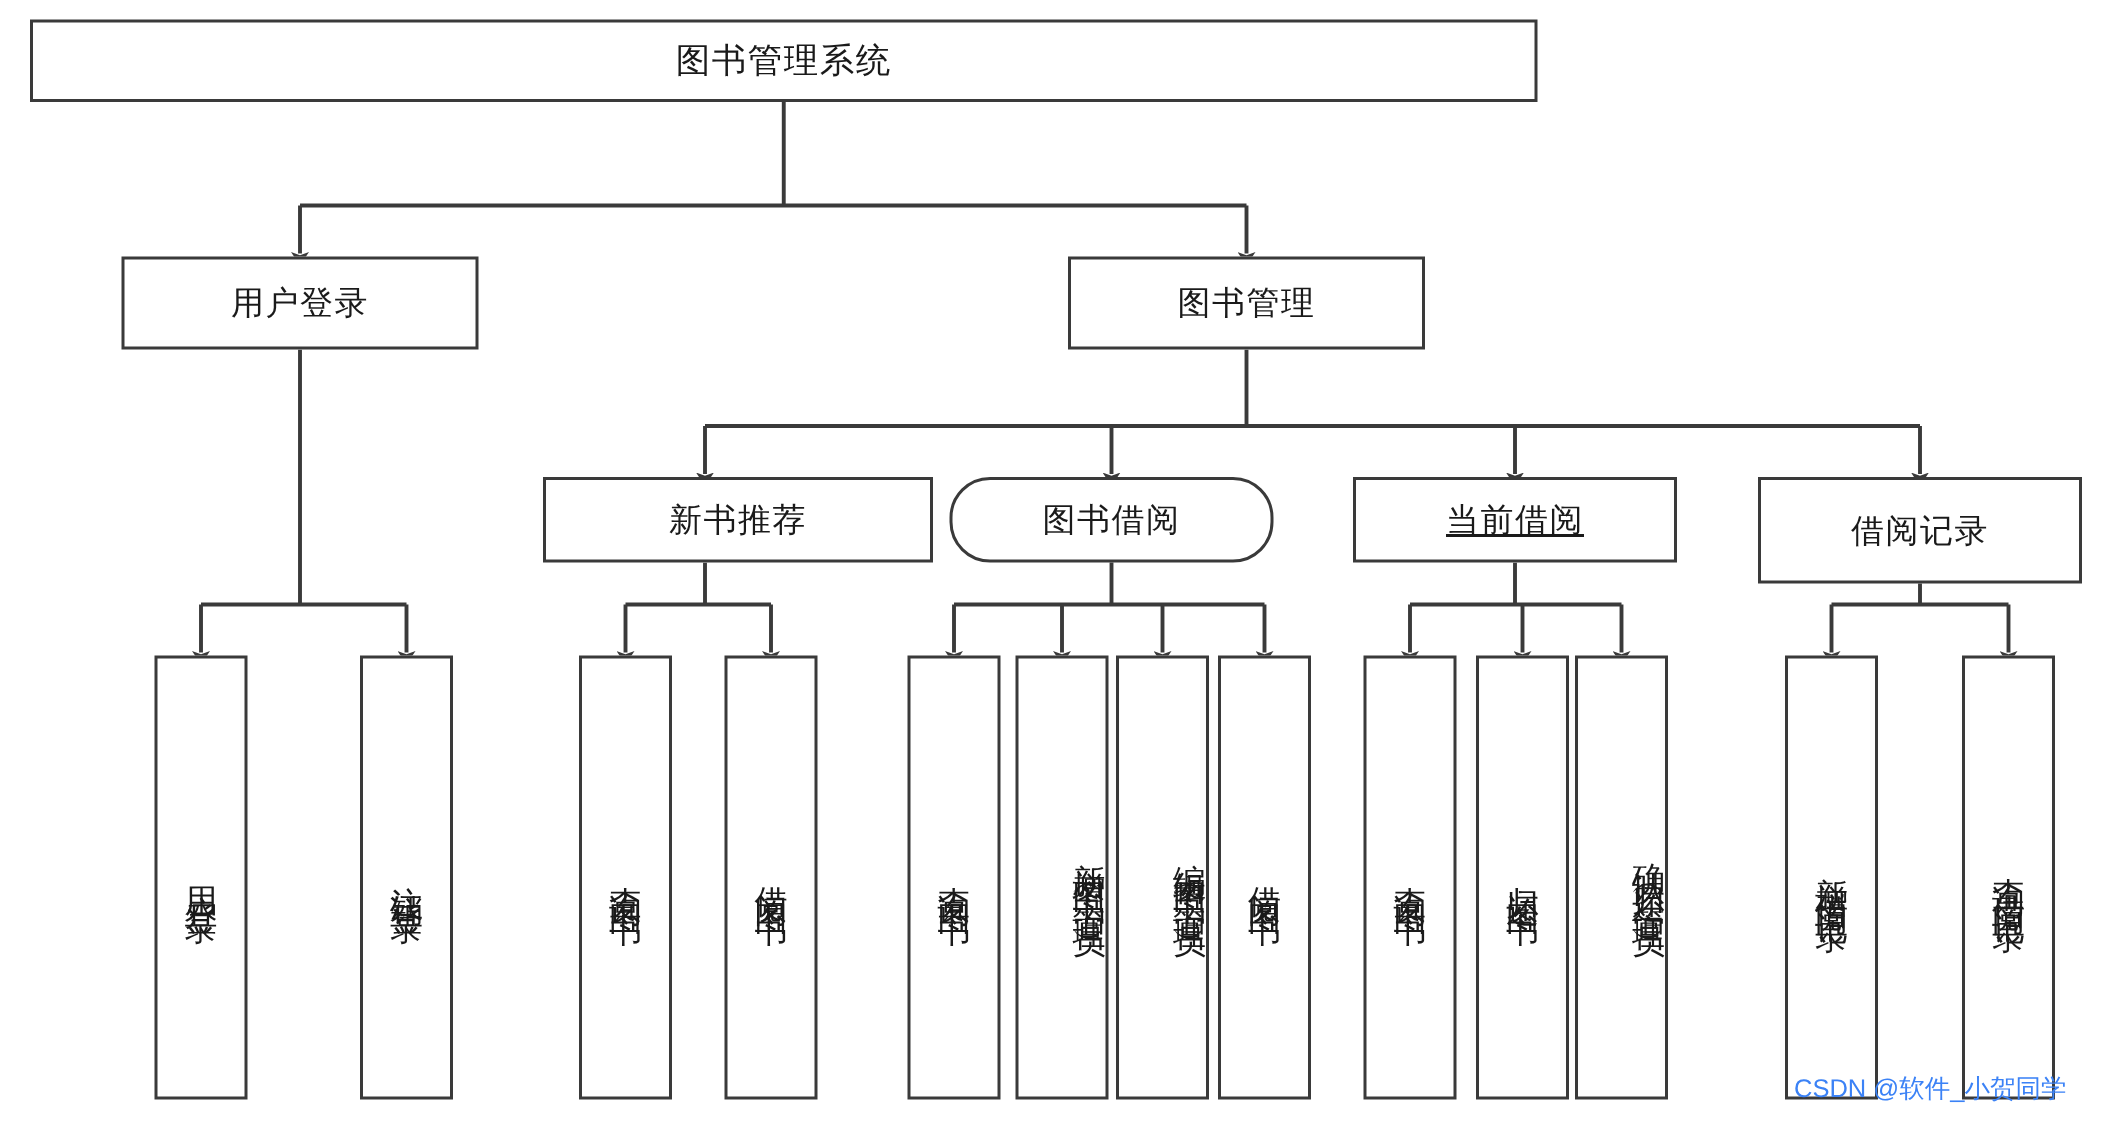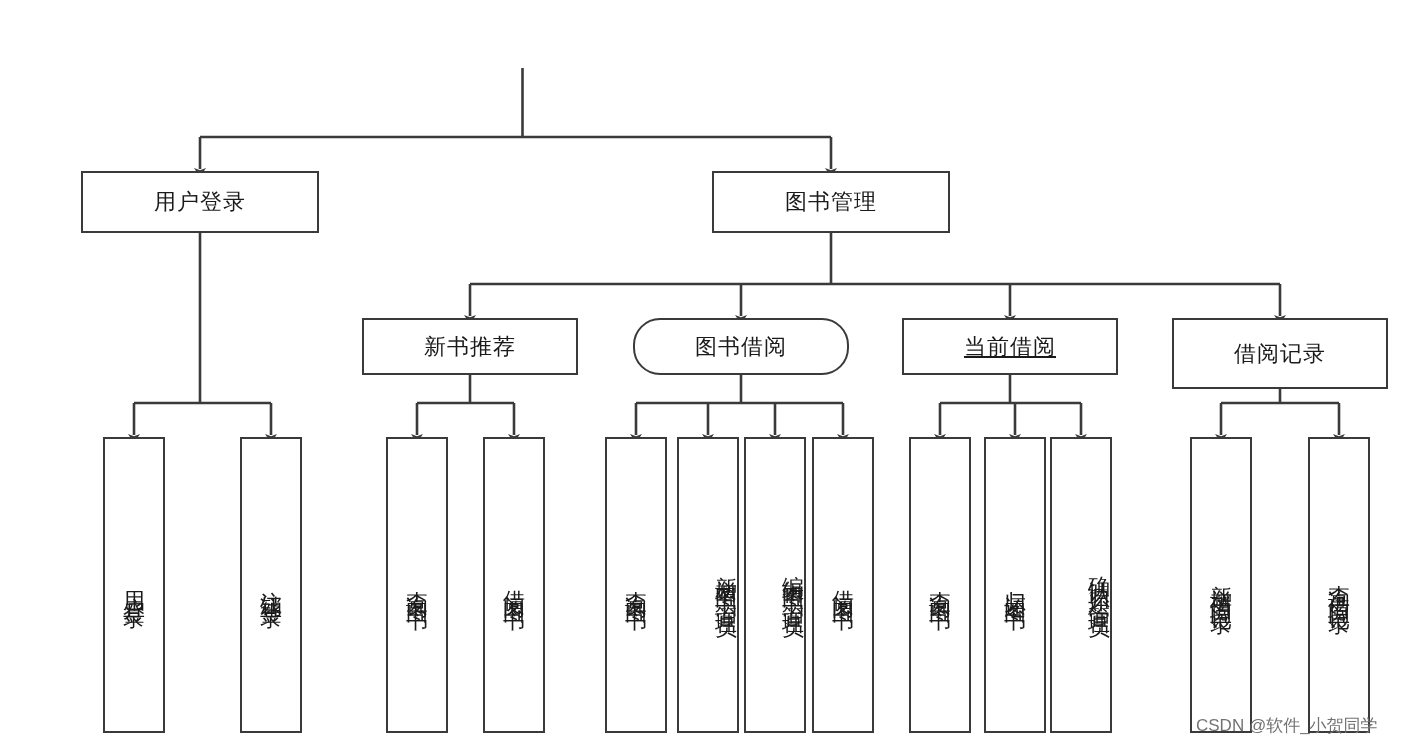--- a/index.html
+++ b/index.html
@@ -51,21 +51,21 @@
     letter-spacing: 6px;
     line-height: 1;
     padding: 6px 0;
   }
   .node.v.top {
     align-items: flex-start;
   }
   .watermark {
     position: absolute;
     font-size: 17px;
-    color: #737373;
+    color: #3b82f6;
     white-space: nowrap;
     z-index: 3;
   }
 </style>
 </head>
 <body>
 
 <div id="canvas">
 
   <svg class="links" viewBox="0 0 1405 747" xmlns="http://www.w3.org/2000/svg">
@@ -104,31 +104,34 @@
         <path d="M940,403 L940,435" marker-end="url(#arrow)"></path>
         <path d="M1015,403 L1015,435" marker-end="url(#arrow)"></path>
         <path d="M1081,403 L1081,435" marker-end="url(#arrow)"></path>
         <path d="M1280,375 L1280,403"></path>
         <path d="M1221,403 L1339,403"></path>
         <path d="M1221,403 L1221,435" marker-end="url(#arrow)"></path>
         <path d="M1339,403 L1339,435" marker-end="url(#arrow)"></path>
       </g>
   </svg>
 
+  <div class="node root h" style="left: 20px; top: 13px; width: 1005px; height: 55px;">
+    <span>图书管理系统</span>
+  </div>
 
   <div id="l2-layer">
       <div class="node h" style="left: 81px; top: 171px; width: 238px; height: 62px;">
         <span>用户登录</span>
       </div>
       <div class="node h" style="left: 712px; top: 171px; width: 238px; height: 62px;">
         <span>图书管理</span>
       </div>
     </div>
   <div id="l3-layer">
-      <div class="node h" style="left: 362px; top: 318px; width: 216px; height: 57px;">
+      <div class="node h" style="left: 362px; top: 318px; width: 260px; height: 57px;">
         <span>新书推荐</span>
       </div>
       <div class="node h" style="left: 633px; top: 318px; width: 216px; height: 57px; border-radius: 27px;">
         <span>图书借阅</span>
       </div>
       <div class="node h" style="left: 902px; top: 318px; width: 216px; height: 57px; text-decoration: underline;">
         <span>当前借阅</span>
       </div>
       <div class="node h" style="left: 1172px; top: 318px; width: 216px; height: 71px;">
         <span>借阅记录</span>

